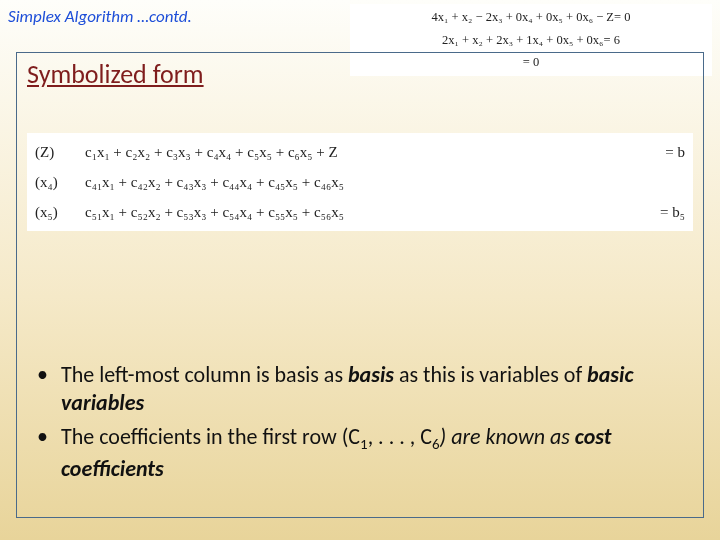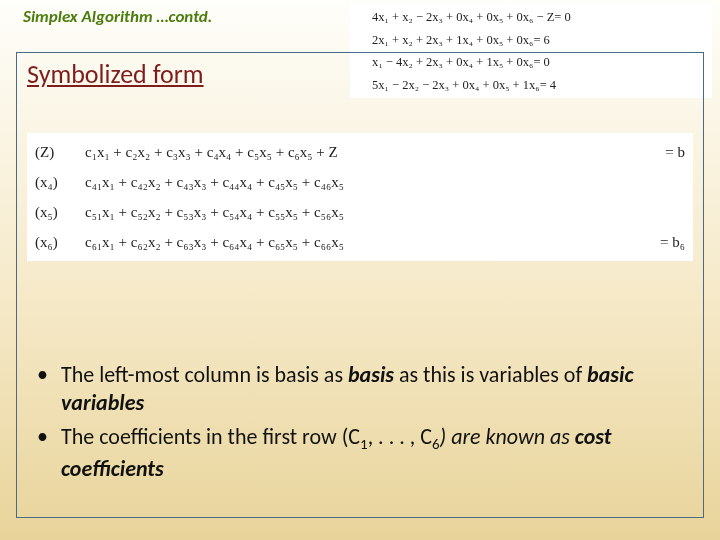--- a/index.html
+++ b/index.html
@@ -13,43 +13,41 @@
   }
   .slide {
     position: relative;
     width: 720px;
     height: 540px;
   }
   .title {
     position: absolute;
     top: 6px;
     left: 8px;
-    font-weight: bold;
+    font-weight: normal;
     font-style: italic;
     font-size: 17px;
-    color: #4d7c0f;
-    margin-left: 15px;
+    color: #1d4ed8;
   }
   .top-eq-box {
     position: absolute;
     top: 4px;
     right: 8px;
     width: 350px;
     background: #fff;
     font-family: "Times New Roman", serif;
     font-size: 12.5px;
     line-height: 1.8;
     color: #222;
     padding: 2px 6px;
   }
   .top-eq-row {
     display: flex;
-    justify-content: flex-start;
+    justify-content: center;
     white-space: nowrap;
-    margin-left: 16px;
   }
   .content-box {
     position: absolute;
     top: 52px;
     left: 16px;
     right: 16px;
     bottom: 22px;
     border: 1px solid #4a6a8a;
     background: transparent;
   }
@@ -113,50 +111,41 @@
   <div class="top-eq-box">
     <div class="top-eq-row">
       <span>4x₁ + x₂ − 2x₃ + 0x₄ + 0x₅ + 0x₆ − Z</span>
       <span>= 0</span>
     </div>
     <div class="top-eq-row">
       <span>2x₁ + x₂ + 2x₃ + 1x₄ + 0x₅ + 0x₆</span>
       <span>= 6</span>
     </div>
     <div class="top-eq-row">
-      <span>x₁ − 4x₂ + 2x₃ + 0x₄ + 1x₅ + 0x₆</span>
       <span>= 0</span>
-    </div>
-    <div class="top-eq-row">
-      <span>5x₁ − 2x₂ − 2x₃ + 0x₄ + 0x₅ + 1x₆</span>
-      <span>= 4</span>
     </div>
   </div>
 
   <div class="content-box">
     <div class="subheading">Symbolized form</div>
 
     <div class="sym-box">
       <div class="sym-row">
         <span class="sym-label">(Z)</span>
         <span class="sym-expr">c₁x₁  + c₂x₂  + c₃x₃  +  c₄x₄  +  c₅x₅  + c₆x₅   + Z</span>
         <span class="sym-rhs">= b</span>
       </div>
       <div class="sym-row">
         <span class="sym-label">(x₄)</span>
         <span class="sym-expr">c₄₁x₁ + c₄₂x₂ + c₄₃x₃ +  c₄₄x₄ +  c₄₅x₅ + c₄₆x₅</span>
       </div>
       <div class="sym-row">
         <span class="sym-label">(x₅)</span>
         <span class="sym-expr">c₅₁x₁ + c₅₂x₂ + c₅₃x₃ +  c₅₄x₄ +  c₅₅x₅ + c₅₆x₅</span>
-      </div>
-      <div class="sym-row">
-        <span class="sym-label">(x₆)</span>
-        <span class="sym-expr">c₆₁x₁ + c₆₂x₂ + c₆₃x₃ +  c₆₄x₄ +  c₆₅x₅ + c₆₆x₅</span>
-        <span class="sym-rhs">= b₆</span>
+        <span class="sym-rhs">= b₅</span>
       </div>
     </div>
 
     <div class="notes">
       <div class="row">
         <div class="bull">•</div>
         <div class="txt">
           <span>The left-most column is basis as </span><span class="bi">basis</span><span> as this is variables of </span><span class="bi">basic variables</span>
         </div>
       </div>

